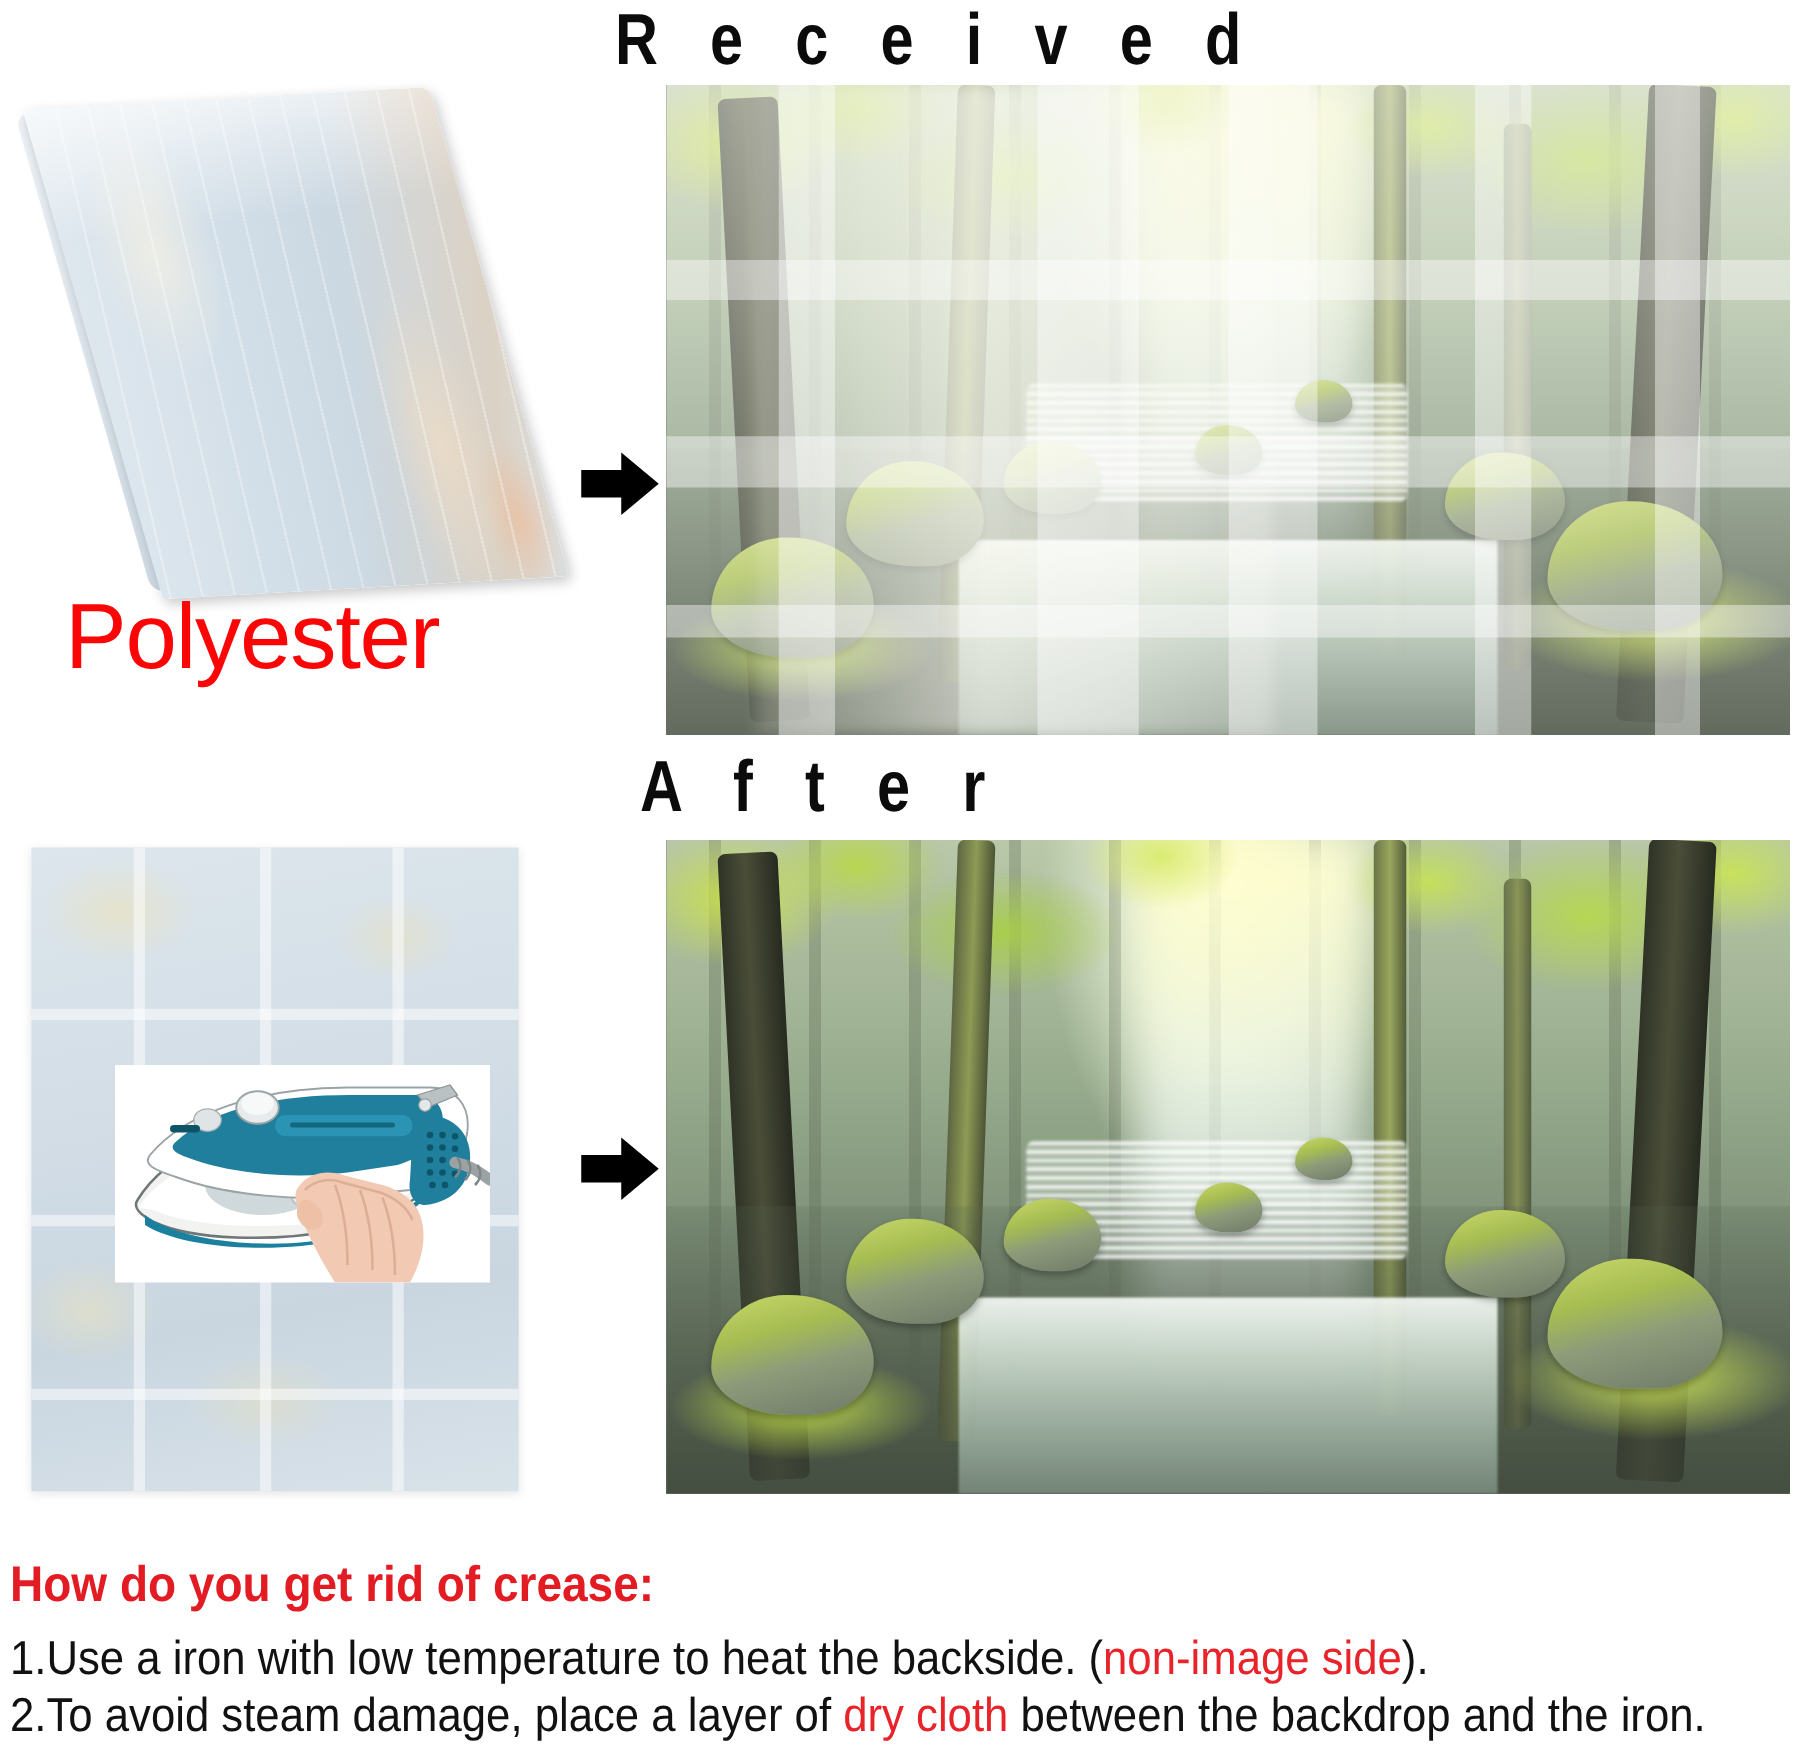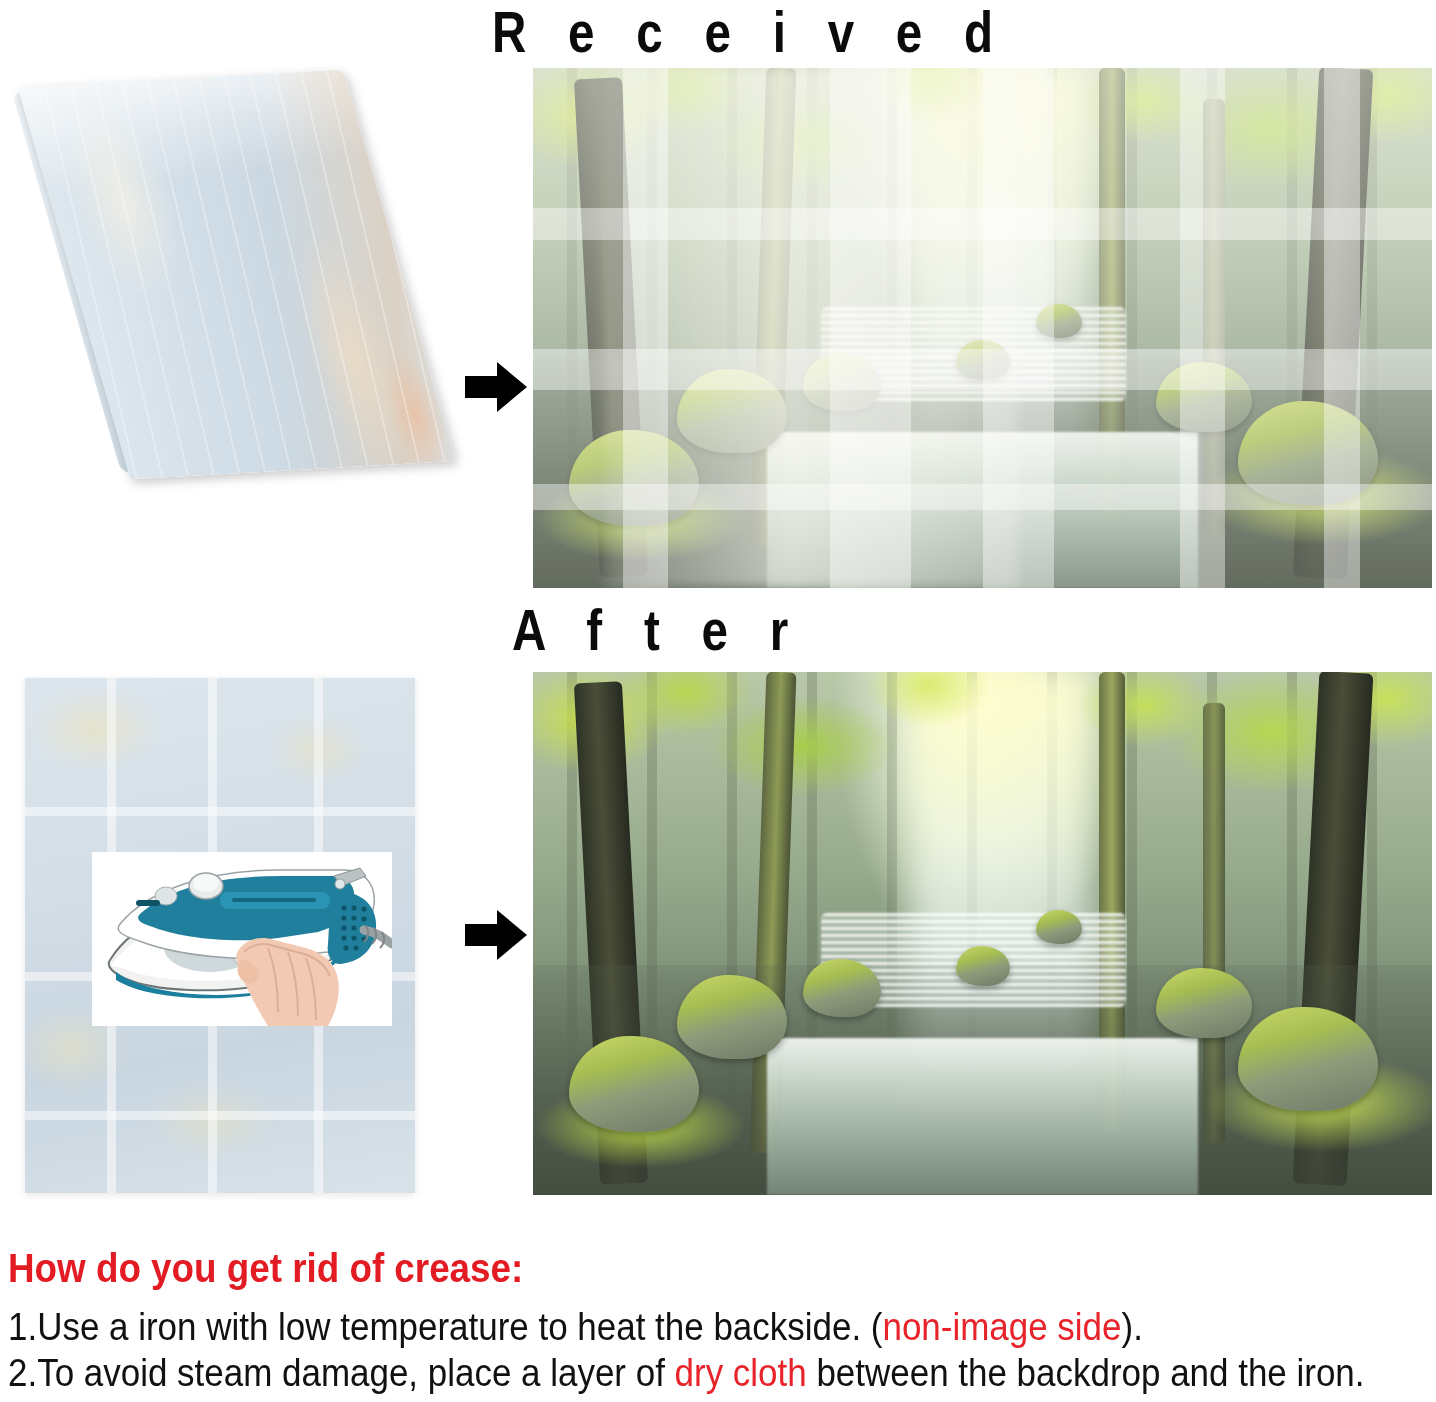--- a/index.html
+++ b/index.html
@@ -204,20 +204,21 @@
 
 <div class="stage">
 
   <div class="section-title" id="title-received">R e c e i v e d</div>
 
   <div id="fabric-roll">
     <div class="edge"></div>
     <div class="sheet"></div>
   </div>
 
+  <div id="polyester-label">Polyester</div>
 
   <div class="arrow" id="arrow-received">
     <span class="shaft"></span>
     <span class="head"></span>
   </div>
 
   <div class="photo" id="photo-received">
     <div class="scene">
       <div class="bg"></div>
       <div class="far-trunks"></div>

